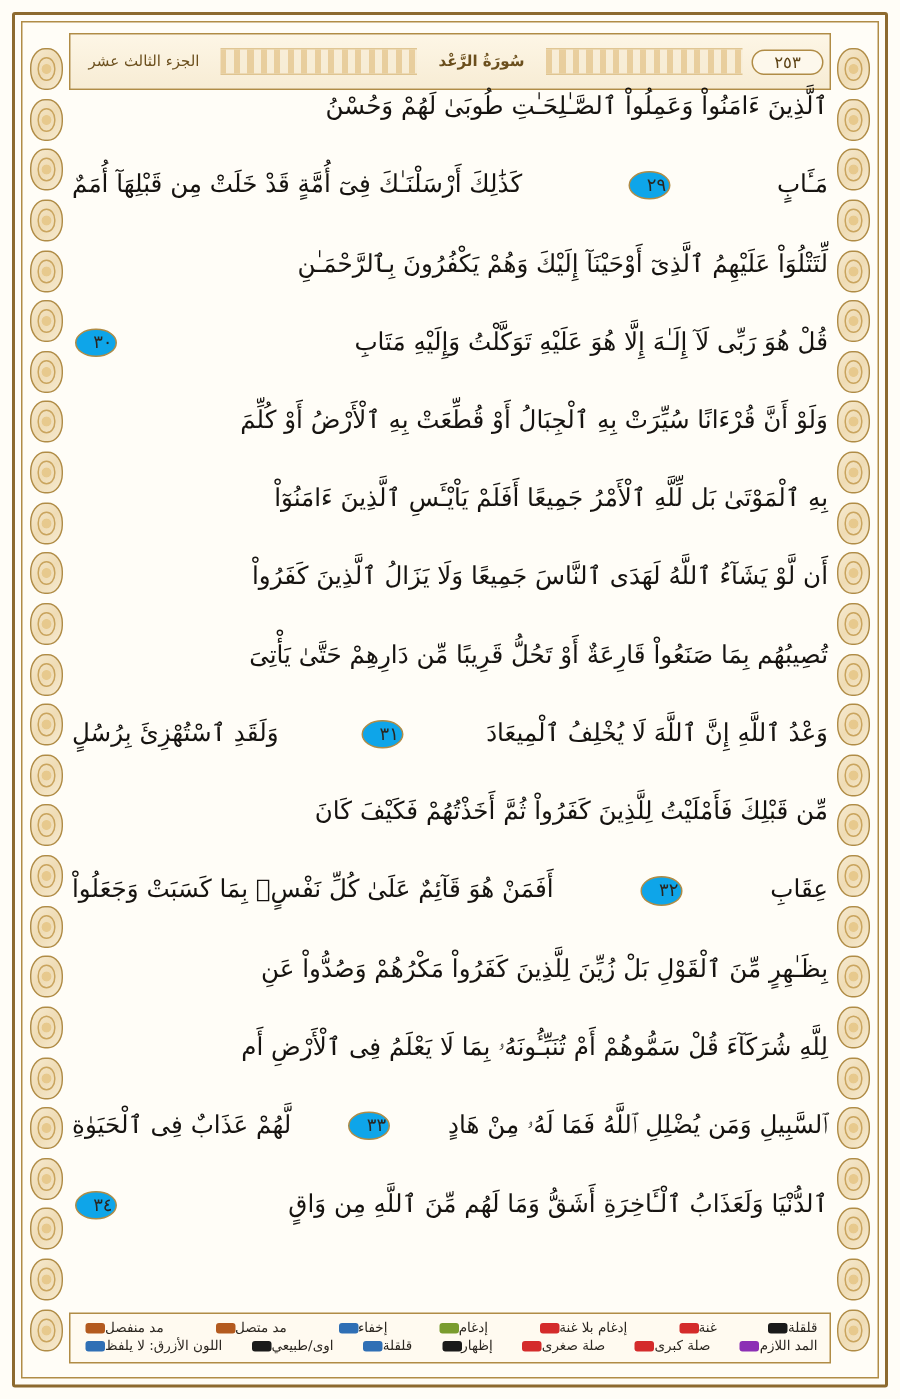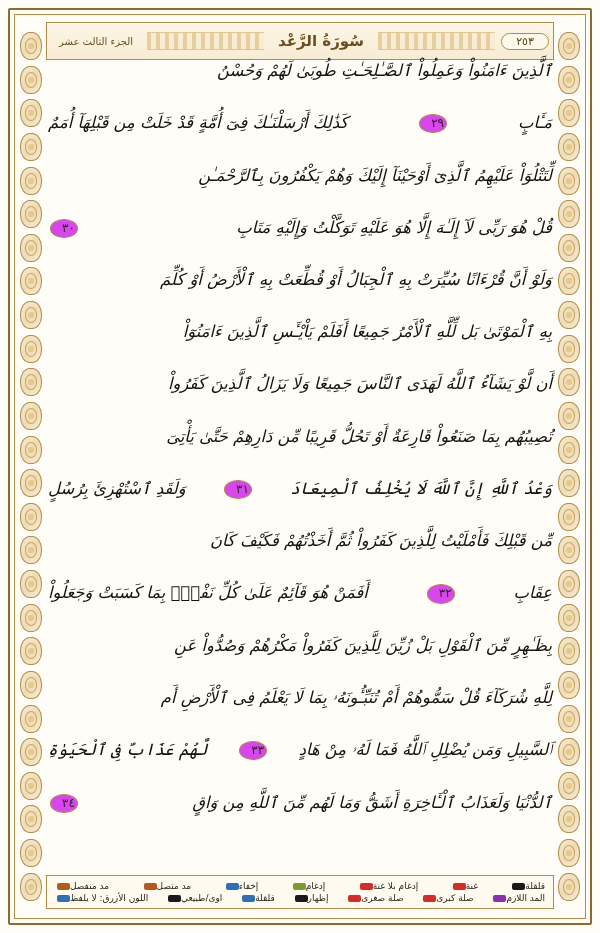--- a/index.html
+++ b/index.html
@@ -90,21 +90,21 @@
     direction: rtl;
     white-space: nowrap;
   }
   .header-juz {
     flex: 0 0 auto;
     padding: 0 8px;
   }
   .header-surah {
     flex: 0 0 auto;
     padding: 0 8px;
-    font-size: 15px;
+    font-size: 10px;
     font-weight: bold;
   }
   .header-page {
     flex: 0 0 auto;
     width: 46px;
     text-align: center;
     border: 1px solid #b08c46;
     border-radius: 10px;
     background: #fdf8ec;
     font-size: 11px;
@@ -146,32 +146,31 @@
     direction: rtl;
     text-align: justify;
     text-align-last: justify;
     white-space: nowrap;
     display: flex;
     justify-content: space-between;
     align-items: center;
   }
   .aya-line > span.w {
     display: inline-block;
-    font-style: italic;
   }
   .ayah-num {
     display: inline-block;
     min-width: 22px;
     text-align: center;
     font-size: 12px;
     color: #2a2620;
     border: 1px solid #b08c46;
     border-radius: 50%;
     padding: 0 2px;
-    background: #d946ef;
+    background: #0ea5e9;
     line-height: 1.45;
     margin: 0 2px;
   }
 
   
   .footer {
     position: absolute;
     left: 46px;
     right: 46px;
     bottom: 24px;

